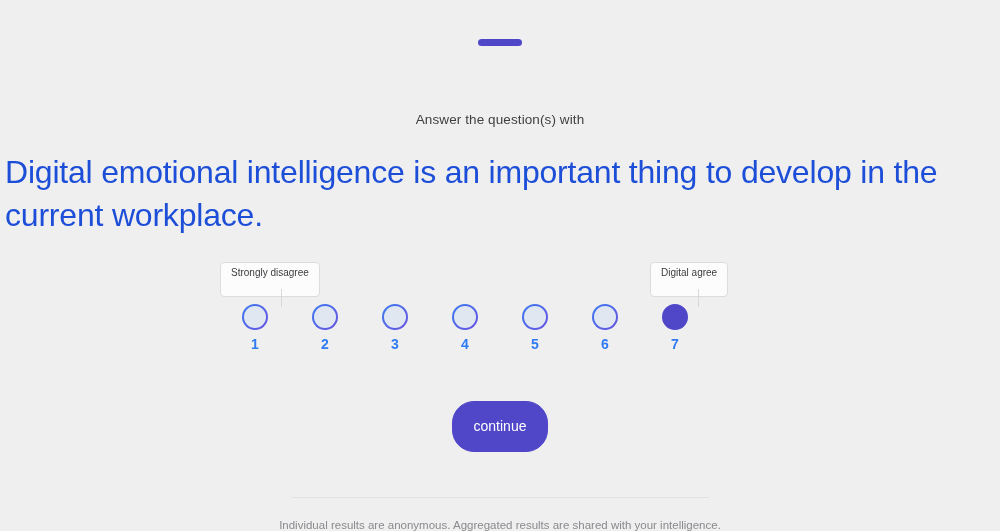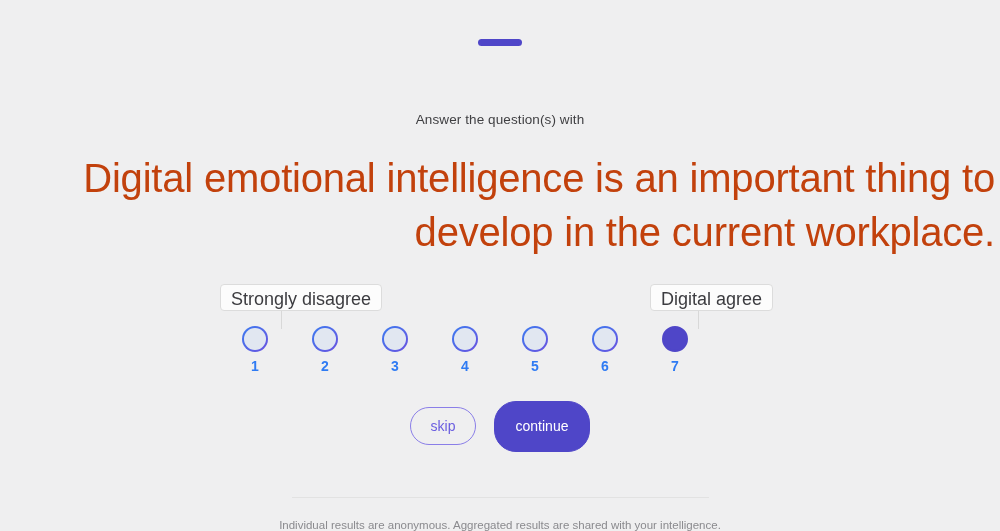--- a/index.html
+++ b/index.html
@@ -43,24 +43,24 @@
     font-size: 13.5px;
     color: #3f3f42;
     letter-spacing: 0.1px;
     line-height: 1;
   }
 
   
   .headline {
     margin-top: 24px;
     width: 990px;
-    text-align: right;
-    font-size: 40px;
+    text-align: left;
+    font-size: 32px;
     font-weight: 400;
-    color: #c2410c;
+    color: #1d4ed8;
     line-height: 1.35;
     letter-spacing: -0.2px;
   }
 
   
   .scale-block {
     position: relative;
     margin-top: 25px;
     width: 560px;
     height: 92px;
@@ -72,27 +72,27 @@
     left: 0;
     right: 0;
     height: 27px;
   }
   .scale-label {
     position: absolute;
     top: 0;
     background: #fcfcfc;
     border: 1px solid #dcdcdc;
     border-radius: 4px;
-    font-size: 18px;
+    font-size: 10px;
     color: #3c3c40;
     padding: 5px 10px 6px 10px;
     white-space: nowrap;
     line-height: 1;
     box-sizing: border-box;
-    height: 27px;
+    height: 35px;
   }
   .scale-label.left  { left: 0px; }
   .scale-label.right { left: 430px; }
 
   .connector {
     position: absolute;
     width: 1px;
     background: #d8d8d8;
     top: 27px;
     height: 18px;
@@ -241,21 +241,20 @@
 
       <div class="option">
         <div class="dot selected"></div>
         <div class="dot-num">7</div>
       </div>
 
     </div>
   </div>
 
   <div class="actions">
-    <button class="btn btn-skip">skip</button>
     <button class="btn btn-continue">continue</button>
   </div>
 
   <div class="divider"></div>
 
   <div class="footer-note">Individual results are anonymous. Aggregated results are shared with your intelligence.</div>
 
 </div>
 
 </body></html>

